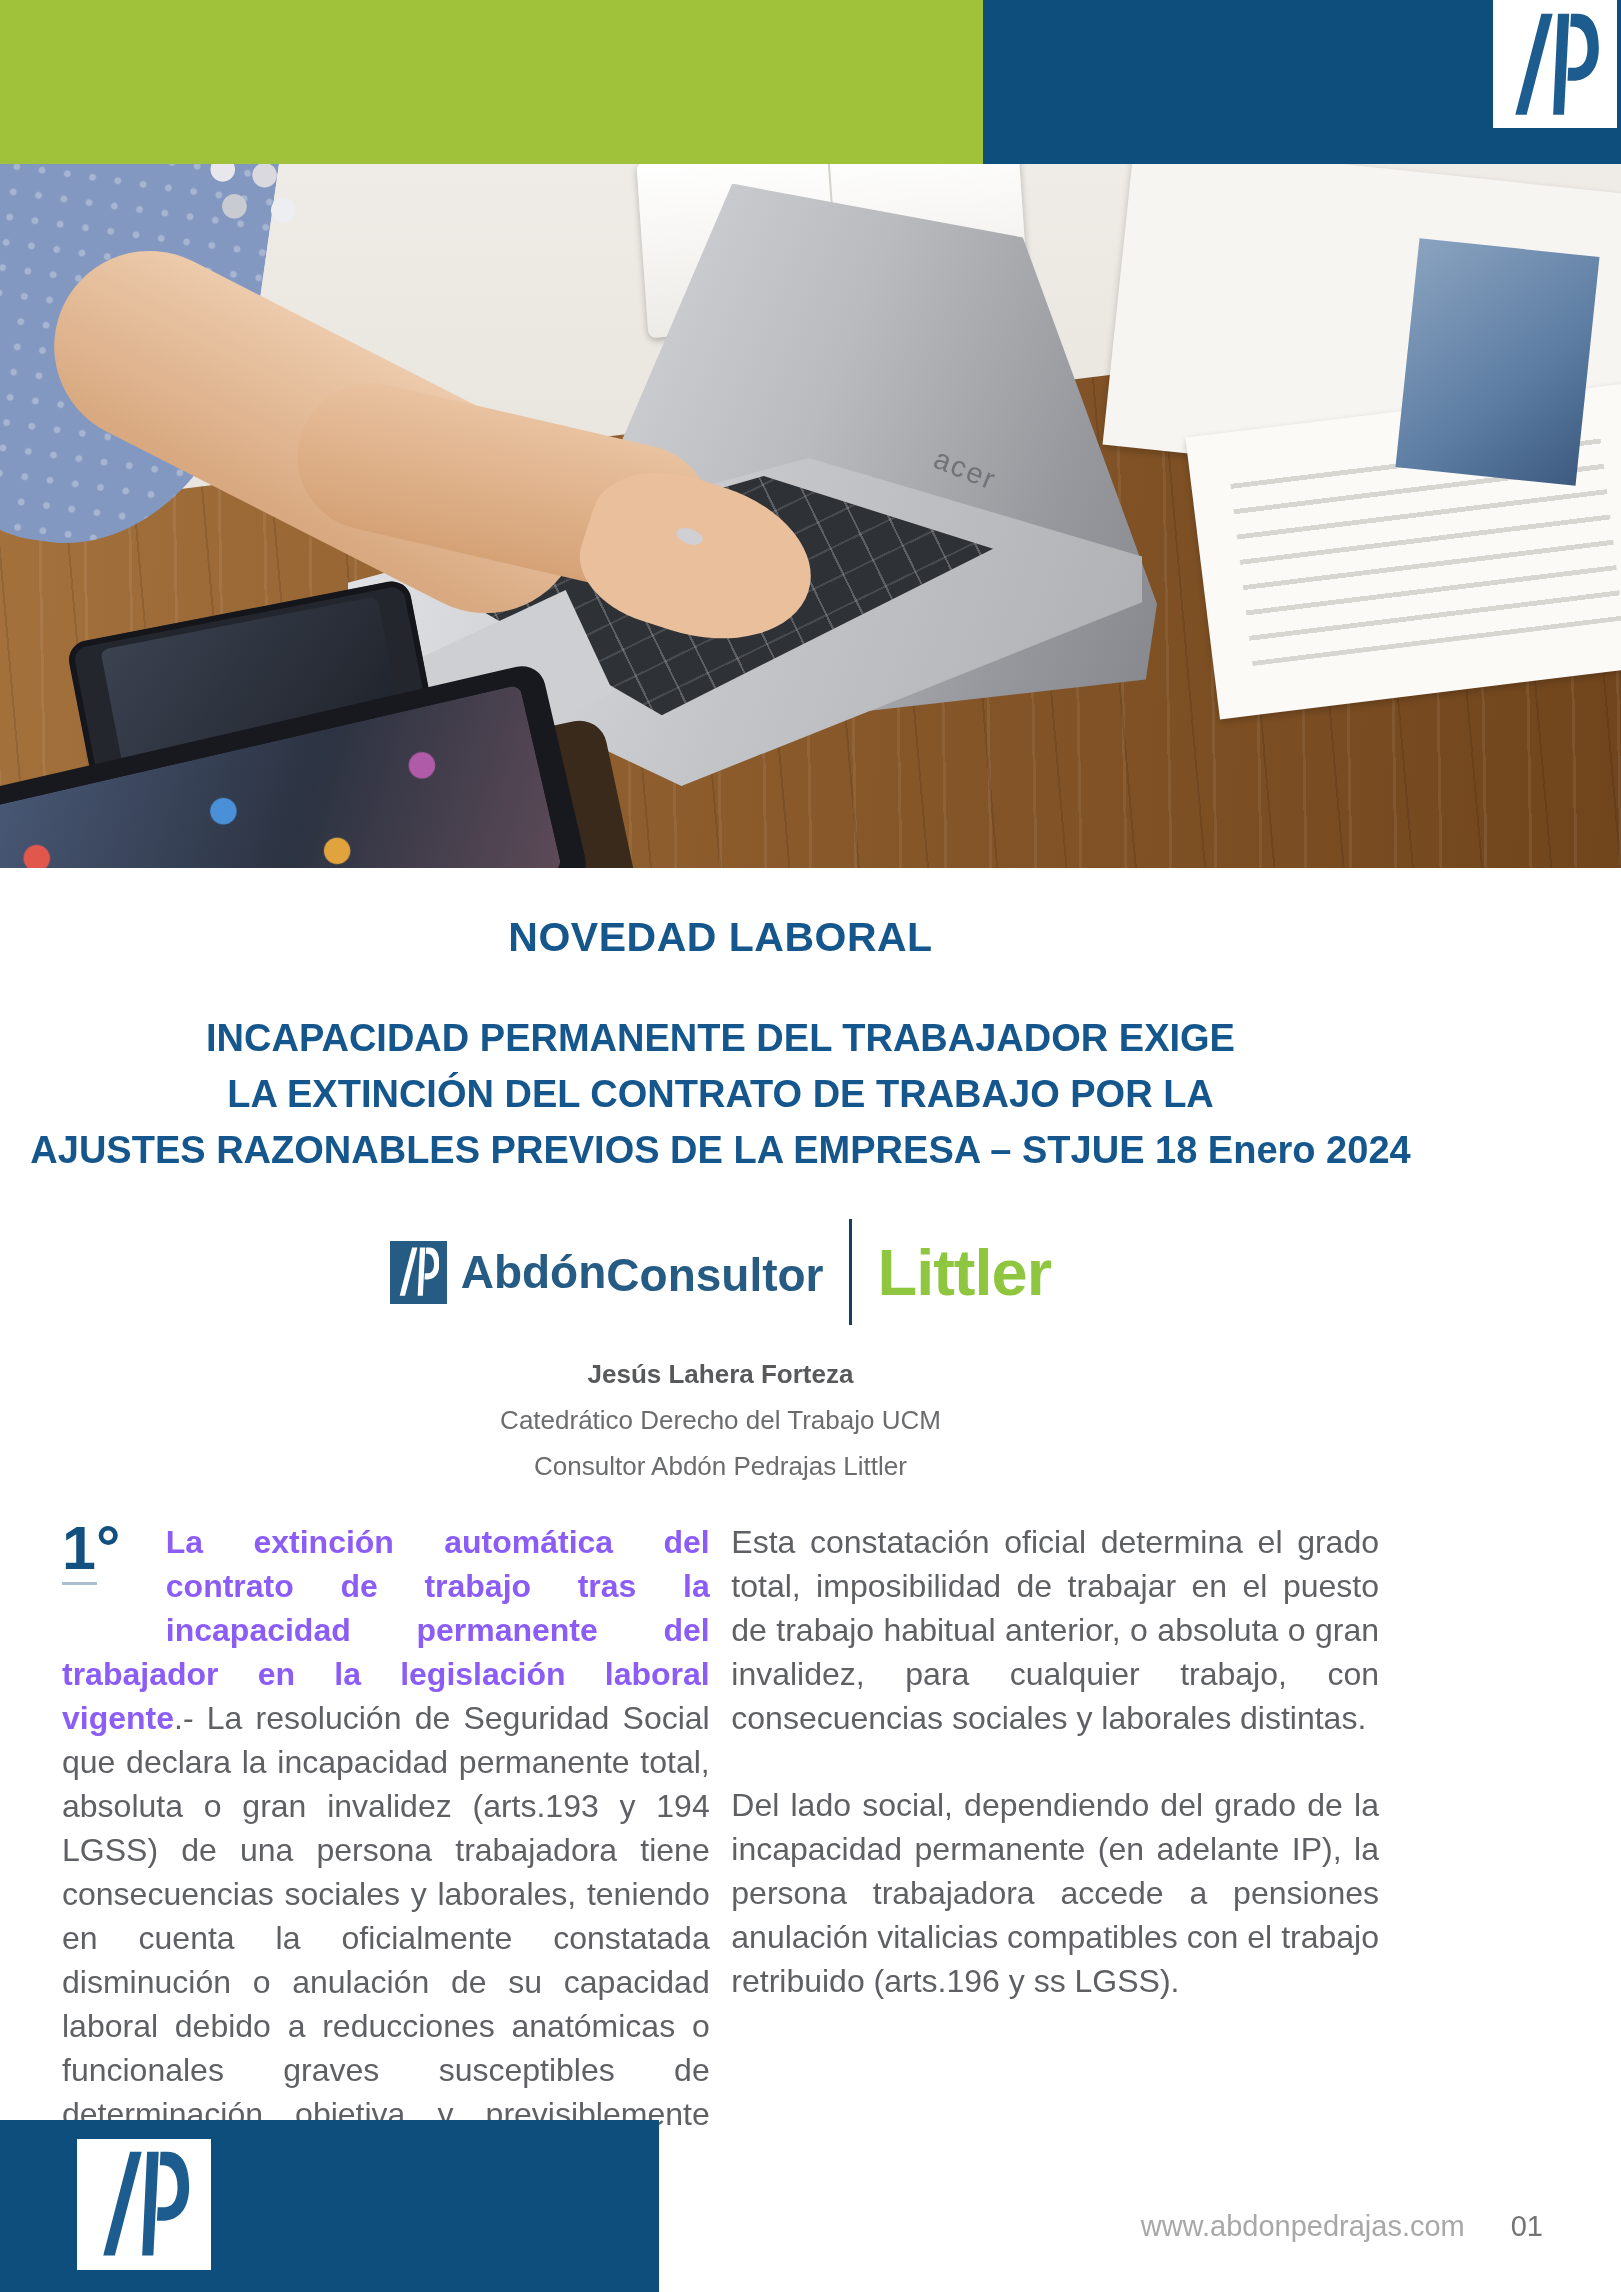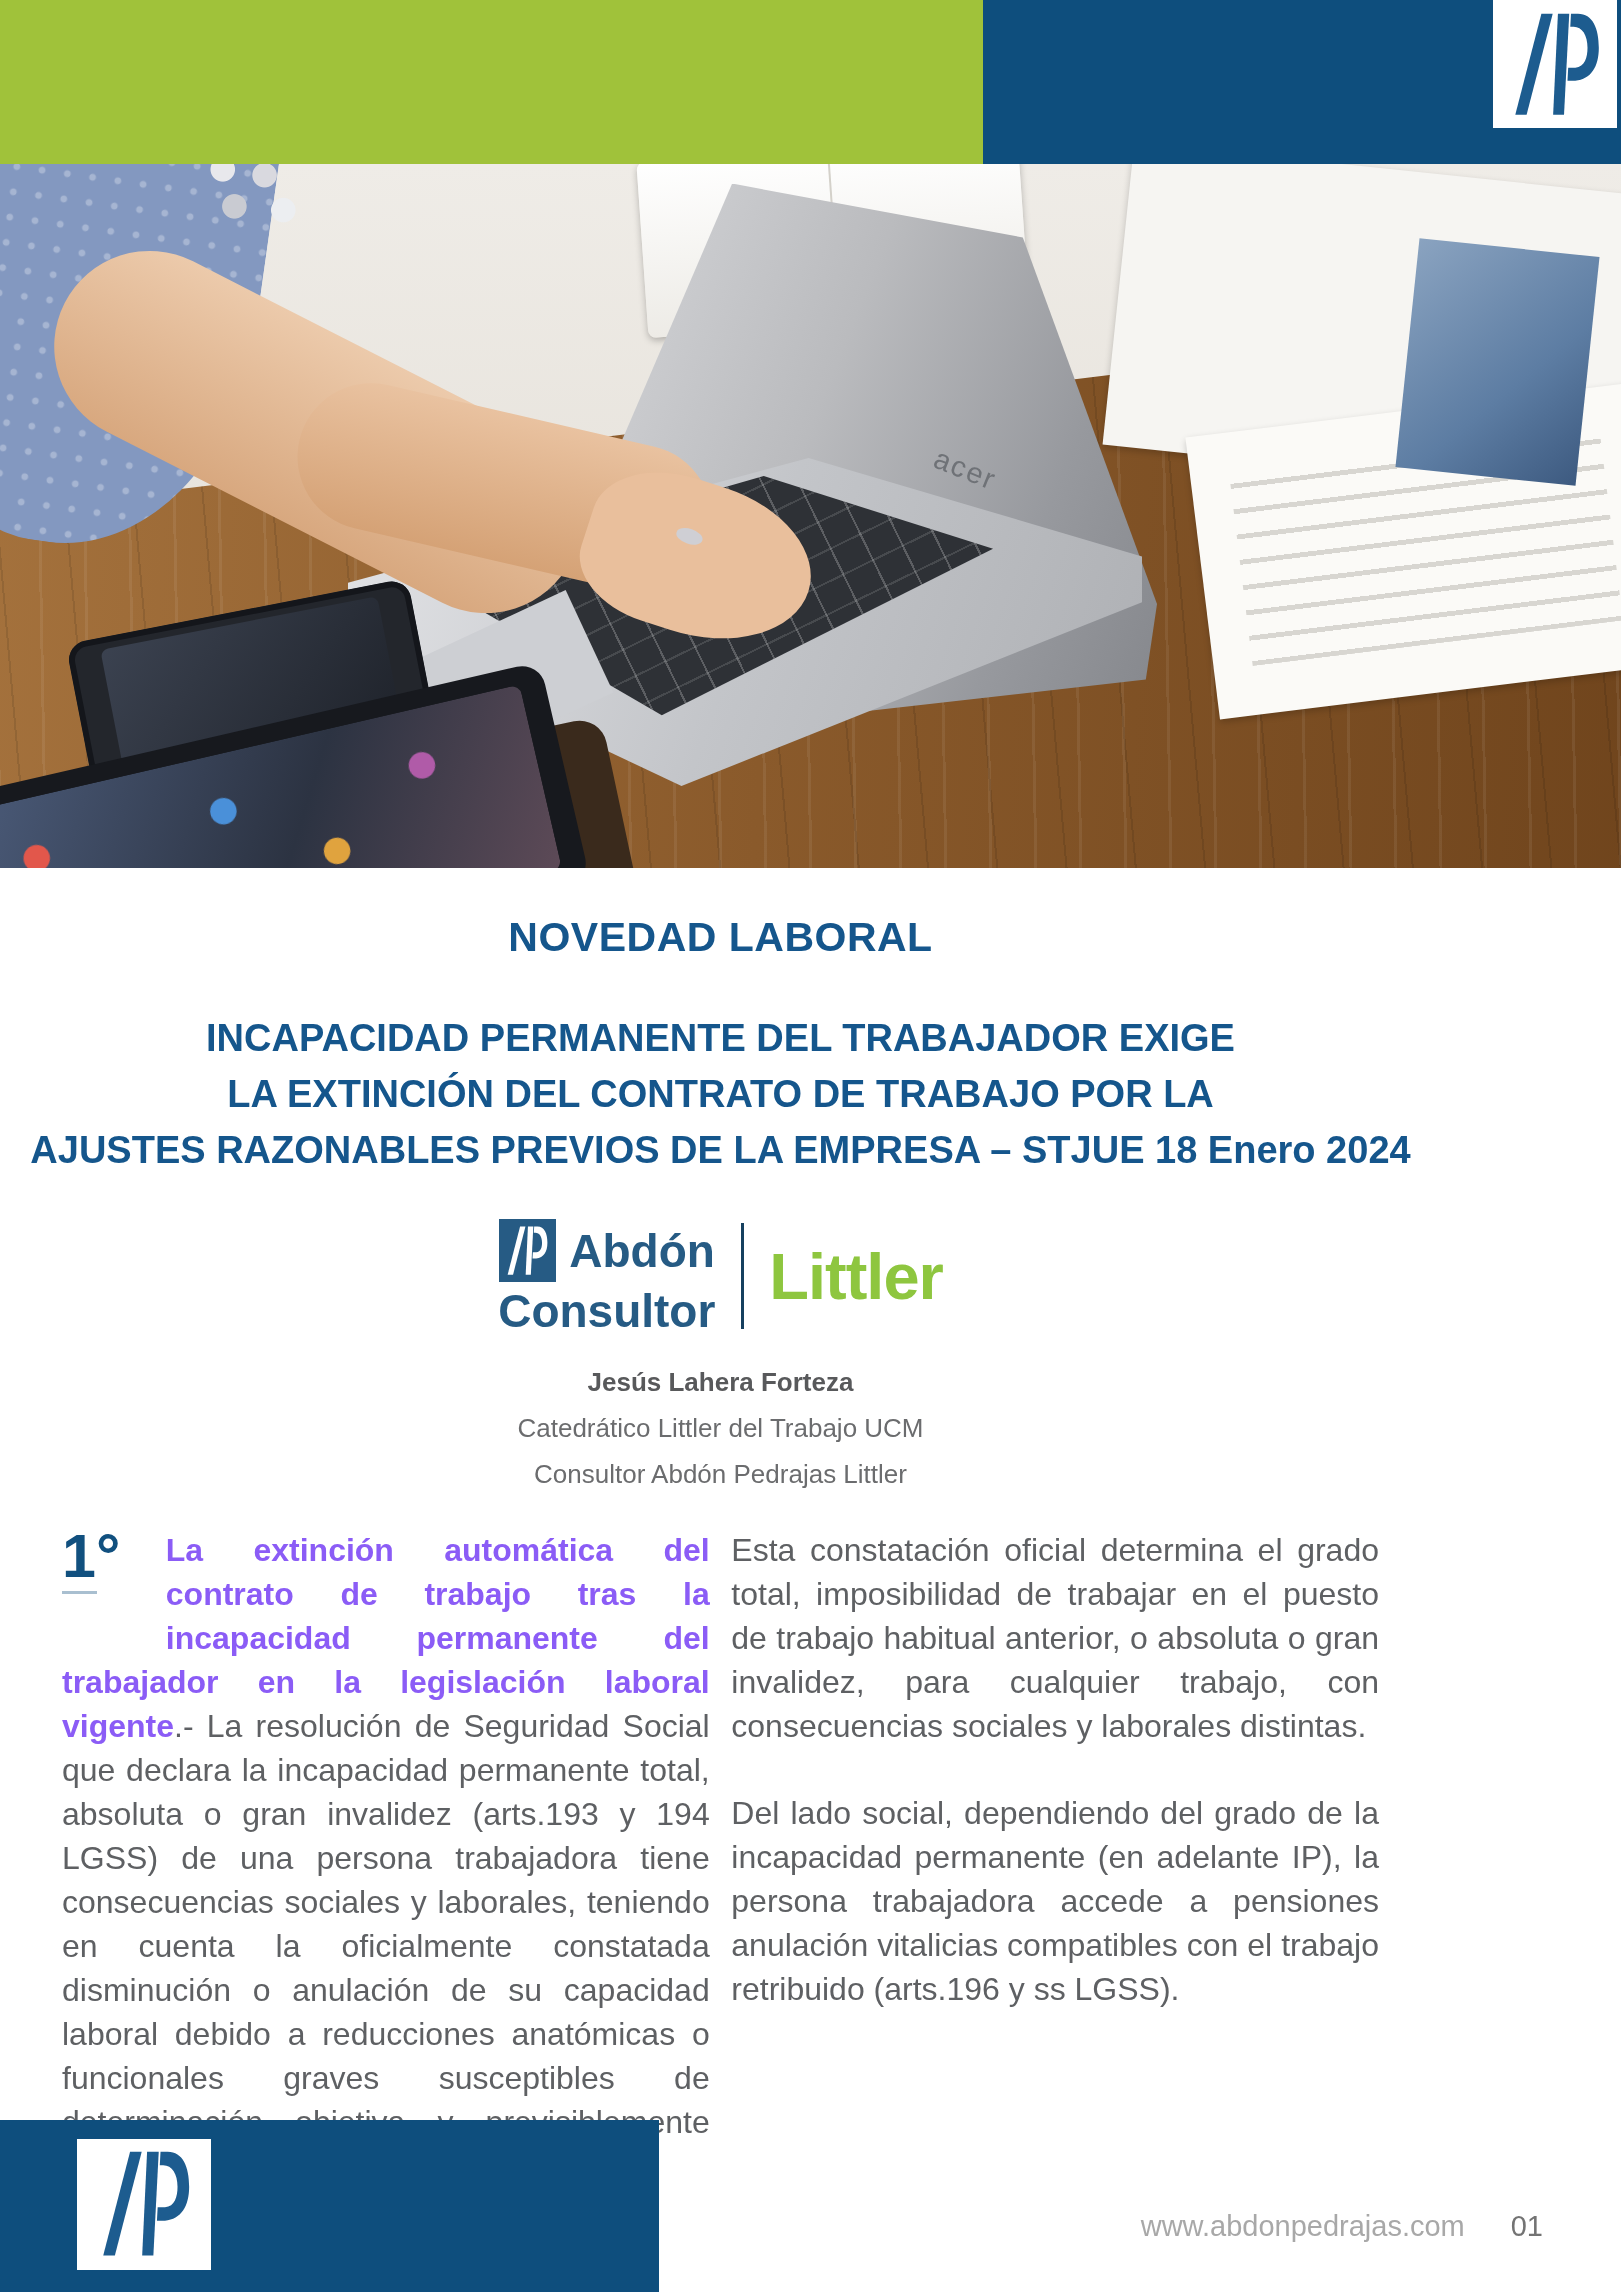--- a/index.html
+++ b/index.html
@@ -83,21 +83,21 @@
                          radial-gradient(circle at 80% 30%,#b05ba8 0 12.7px,rgba(0,0,0,0) 13.7px),
                          linear-gradient(120deg,#4a5a78,#2c3342 55%,#5d4a57);}
 
   
   .content{position:absolute;top:867px;left:0;width:1441px;}
   .kicker{margin:47px 0 0;text-align:center;font-size:41px;font-weight:bold;color:#15568c;letter-spacing:0.5px;}
   .headline{margin:49px auto 0;text-align:center;font-size:38px;line-height:56px;font-weight:bold;color:#15568c;}
   .headline span{display:block;}
 
   .brand{margin-top:41px;display:flex;justify-content:center;align-items:center;}
-  .brand-name{display:flex;flex-direction:column;align-items:center;color:#265b84;font-weight:bold;line-height:1;}
+  .brand-name{display:flex;flex-direction:row;align-items:center;color:#265b84;font-weight:bold;line-height:1;}
   .brand-row1{display:flex;align-items:center;gap:13.7px;}
   .brand-square{width:57px;height:63px;background:#265b84;padding:5.9px 7.8px;box-sizing:border-box;}
   .brand-abdon{font-size:46px;}
   .brand-pedrajas{font-size:46px;margin-top:5.9px;}
   .brand-divider{width:2.9px;height:106px;background:#16405f;margin:0 25.5px;}
   .brand-littler{font-size:65px;font-weight:bold;color:#8ec63f;letter-spacing:-1px;}
 
   .author{margin-top:25.5px;text-align:center;font-size:26px;line-height:46px;color:#6b6c6e;}
   .author-name{font-weight:bold;color:#58595b;}
 
@@ -184,21 +184,21 @@
           <span class="brand-abdon">Abdón</span>
         </div>
         <span class="brand-pedrajas">Consultor</span>
       </div>
       <div class="brand-divider"></div>
       <span class="brand-littler">Littler</span>
     </div>
 
     <div class="author">
       <div class="author-name">Jesús Lahera Forteza</div>
-      <div>Catedrático Littler del Trabajo UCM</div>
+      <div>Catedrático Derecho del Trabajo UCM</div>
       <div>Consultor Abdón Pedrajas Littler</div>
     </div>
 
     <div class="columns">
       <div class="col">
         <p>
           <span class="marker">
             <span class="marker-num">1°</span>
             <span class="marker-dash"></span>
           </span>

